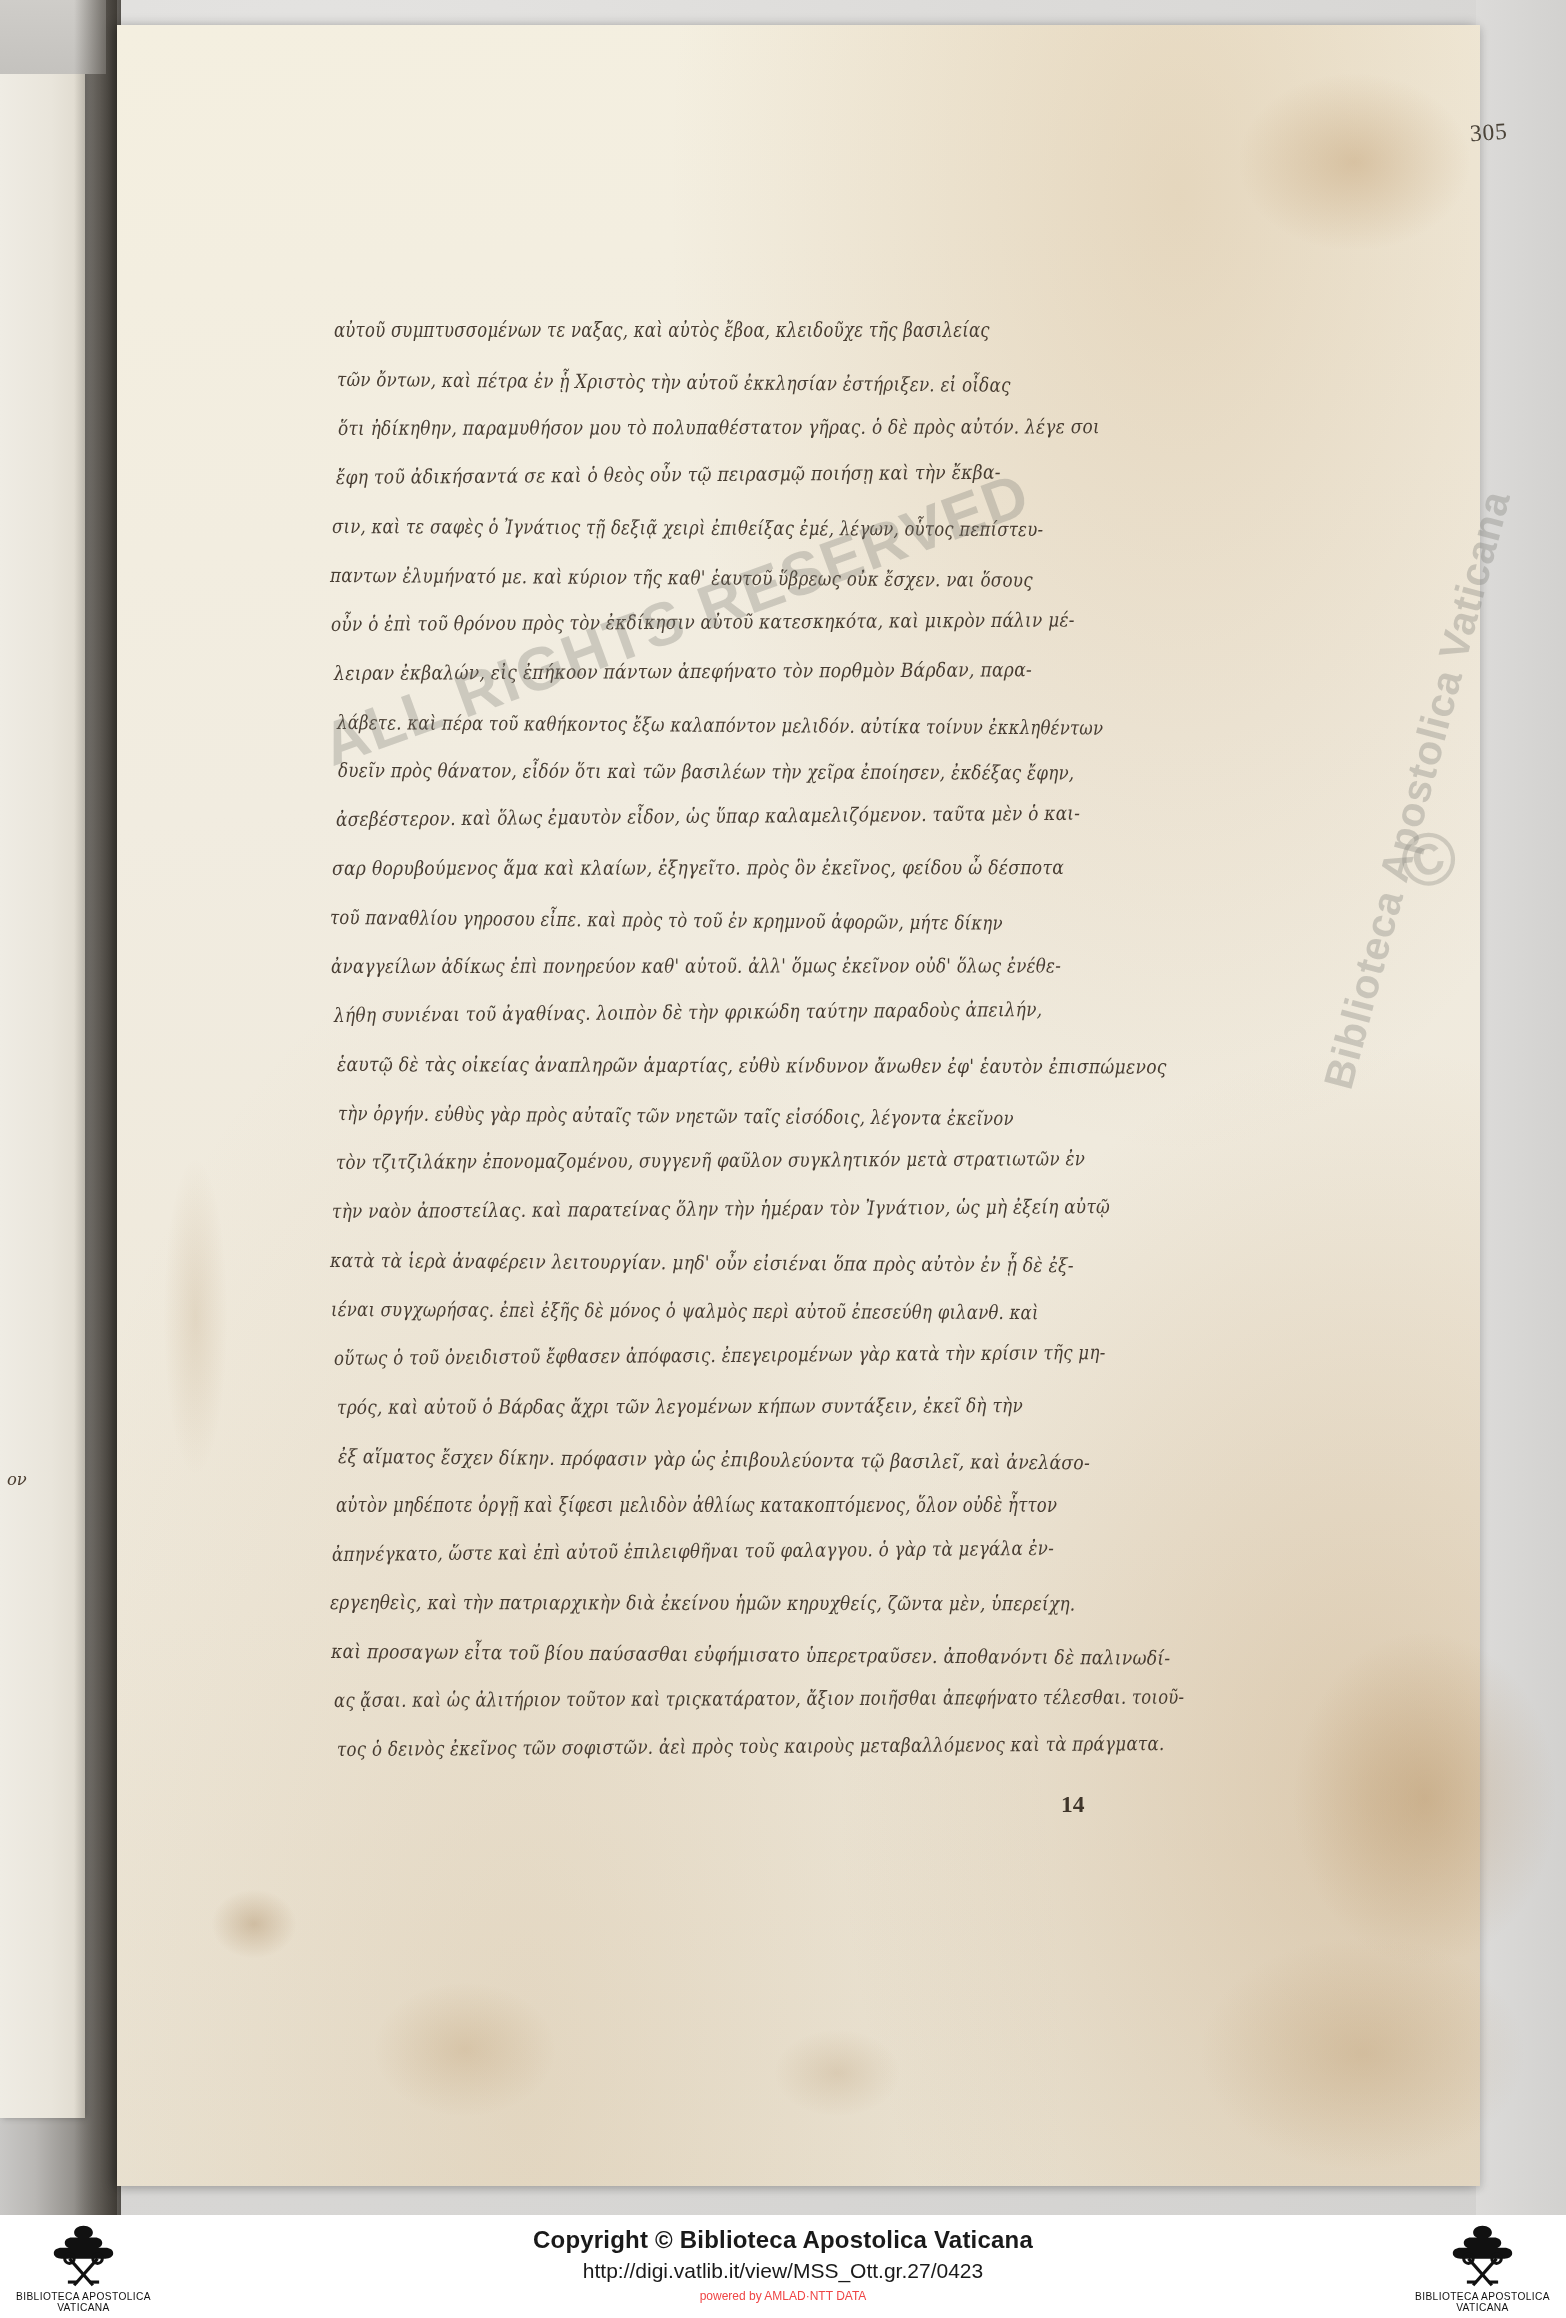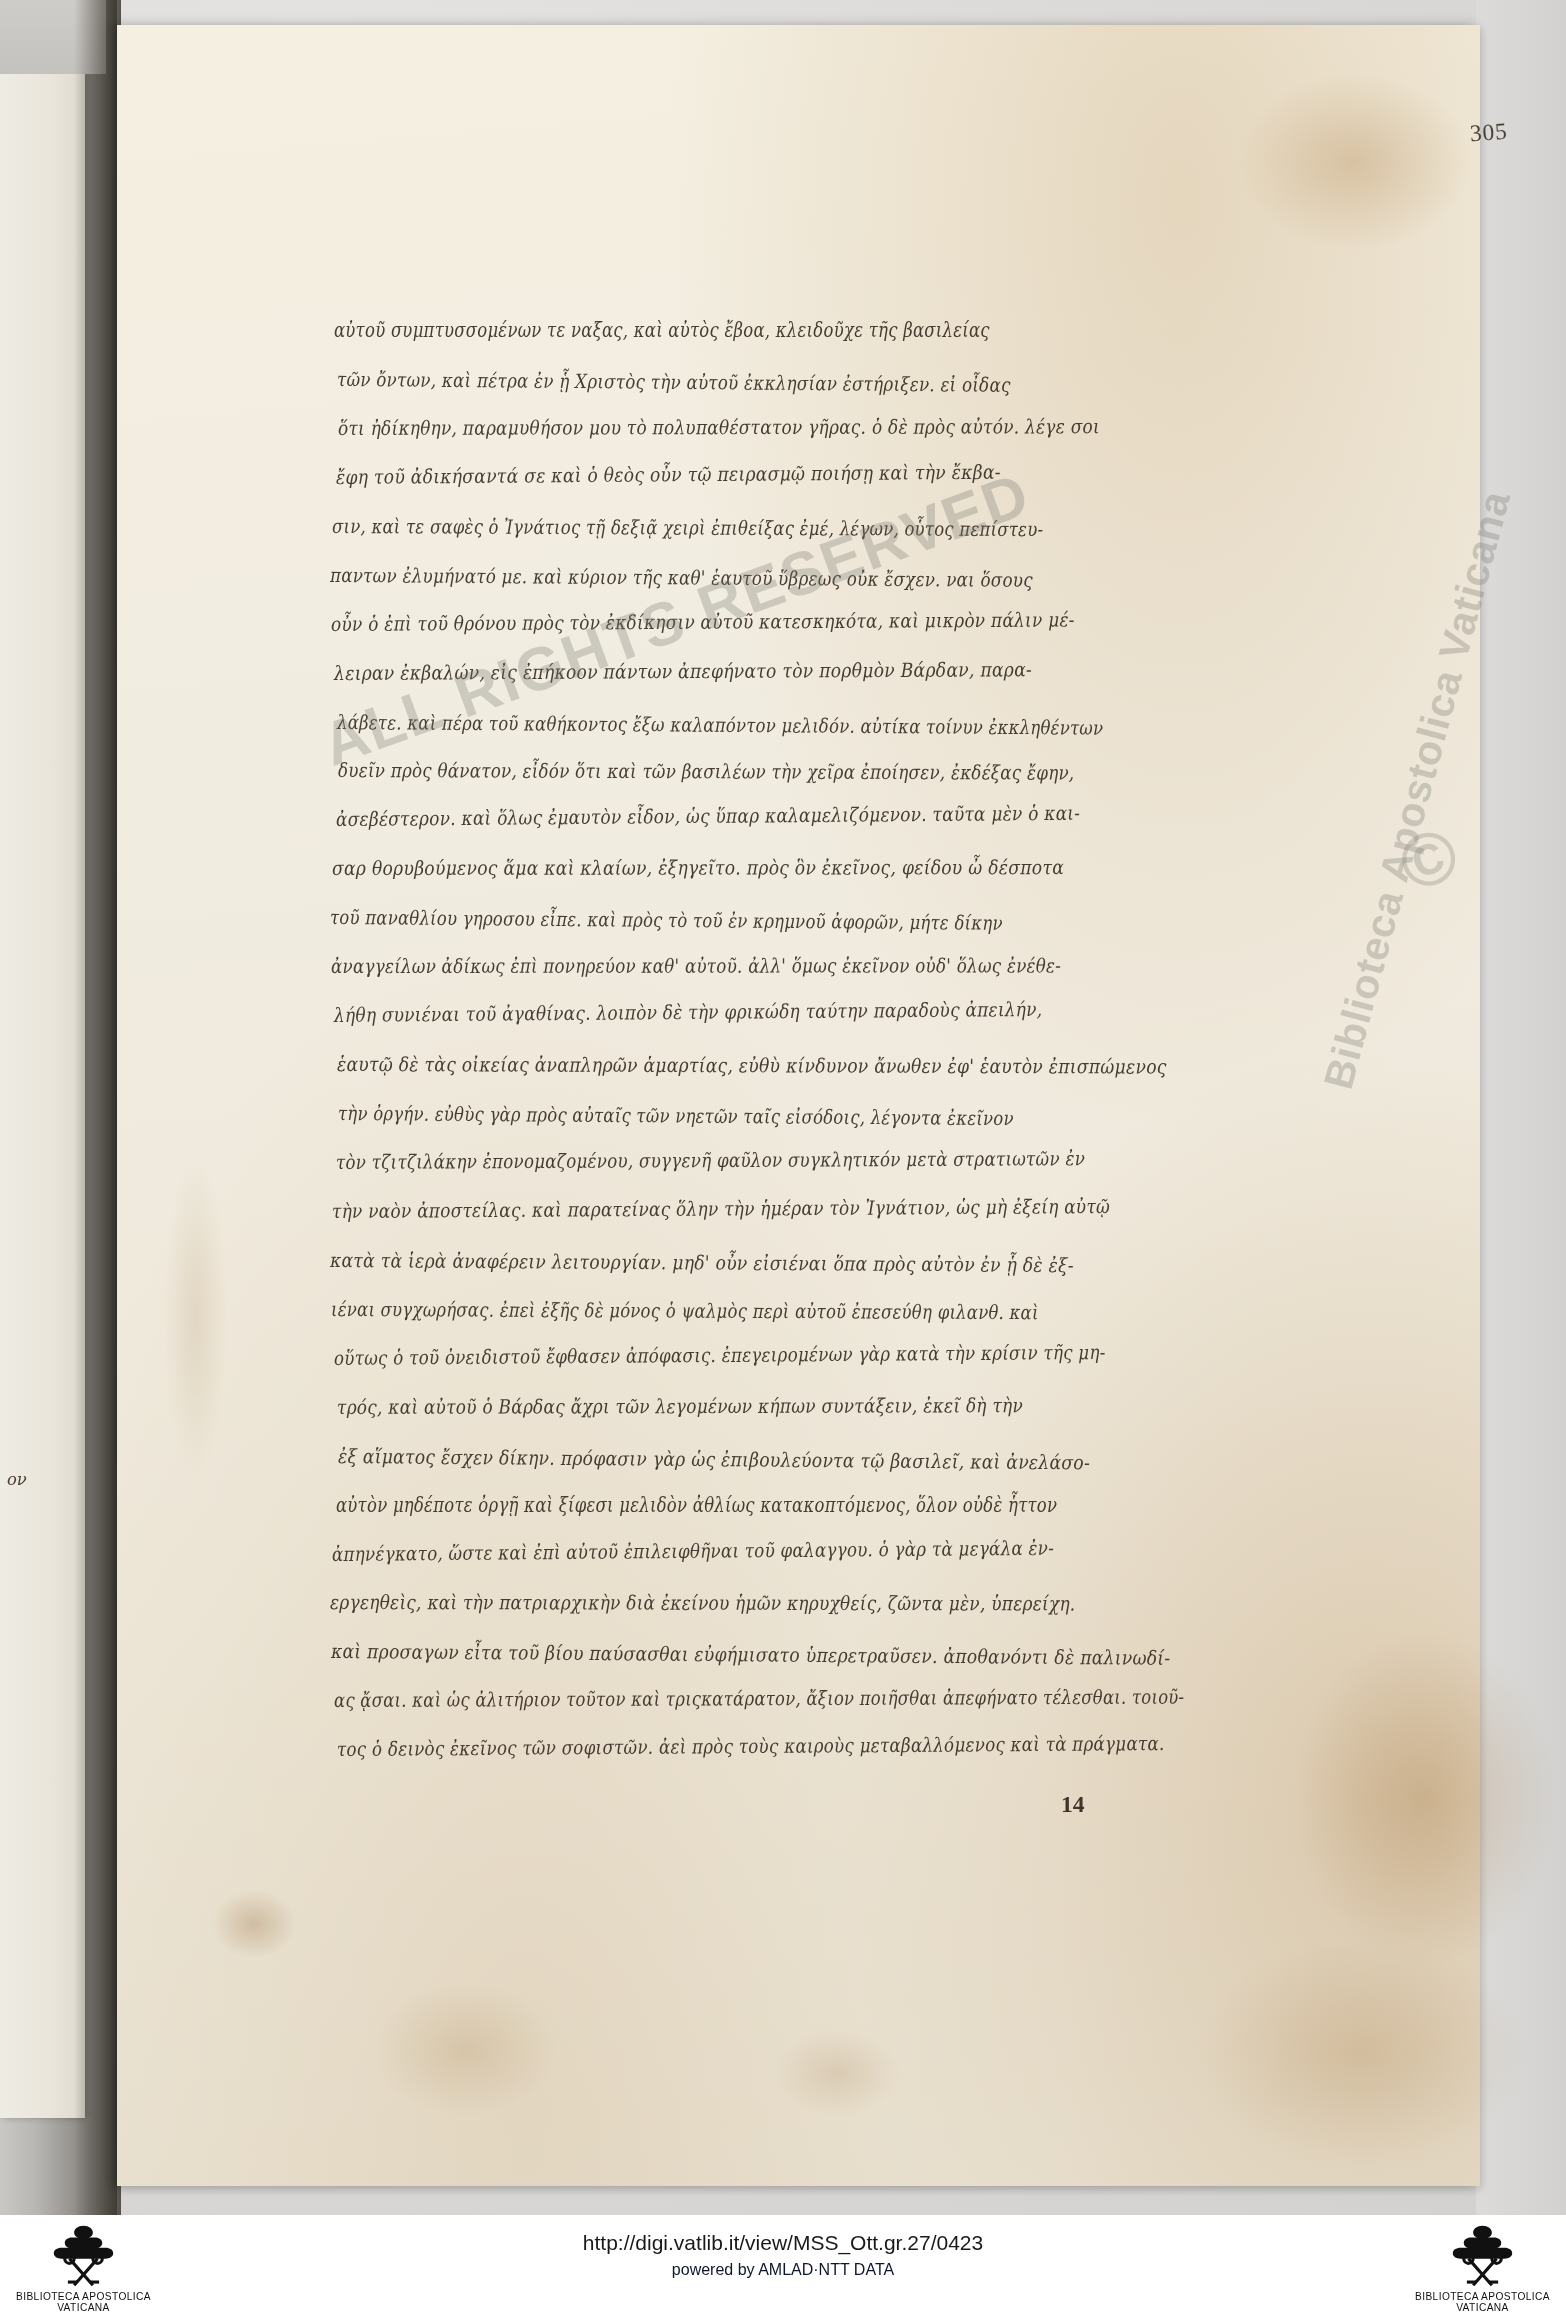--- a/index.html
+++ b/index.html
@@ -198,22 +198,22 @@
     color: #1a1a1a;
     font-weight: bold;
     letter-spacing: 0.2px;
   }
   #url-line {
     font-size: 21px;
     color: #1a1a1a;
     margin-top: 4.7px;
   }
   #powered-line {
-    font-size: 16px;
-    color: #0f172a;
+    font-size: 12px;
+    color: #ef4444;
     margin-top: 6.3px;
   }
   .emblem {
     position: absolute;
     top: 6.3px;
     width: 145px;
     height: 92px;
     text-align: center;
   }
   #emblem-left { left: 11px; }
@@ -305,20 +305,21 @@
           <circle cx="30" cy="48" r="6" fill="none" stroke="#111" stroke-width="4"></circle>
           <circle cx="66" cy="48" r="6" fill="none" stroke="#111" stroke-width="4"></circle>
           <rect x="56" y="76" width="12" height="4"></rect>
           <rect x="28" y="76" width="12" height="4"></rect>
         </g>
       </svg>
       <div class="emblem-label">BIBLIOTECA APOSTOLICA VATICANA</div>
     </div>
 
     <div id="footer-text">
+      <div id="copyright-line">Copyright © Biblioteca Apostolica Vaticana</div>
       <div id="url-line">http://digi.vatlib.it/view/MSS_Ott.gr.27/0423</div>
       <div id="powered-line">powered by AMLAD·NTT DATA</div>
     </div>
 
     <div class="emblem" id="emblem-right">
       <svg width="75" height="69" viewBox="0 0 96 88">
         <g fill="#111">
           <path d="M48 6 c-7 0 -12 4 -12 9 c0 3 2 5 5 6 l-8 0 c-5 0 -9 3 -9 7 c0 3 2 5 5 6 l-9 0 c-6 0 -10 3 -10 7 c0 4 4 7 10 7 l56 0 c6 0 10 -3 10 -7 c0 -4 -4 -7 -10 -7 l-9 0 c3 -1 5 -3 5 -6 c0 -4 -4 -7 -9 -7 l-8 0 c3 -1 5 -3 5 -6 c0 -5 -5 -9 -12 -9 z"></path>
           <path d="M30 48 L60 82" stroke="#111" stroke-width="4" fill="none"></path>
           <path d="M66 48 L36 82" stroke="#111" stroke-width="4" fill="none"></path>

